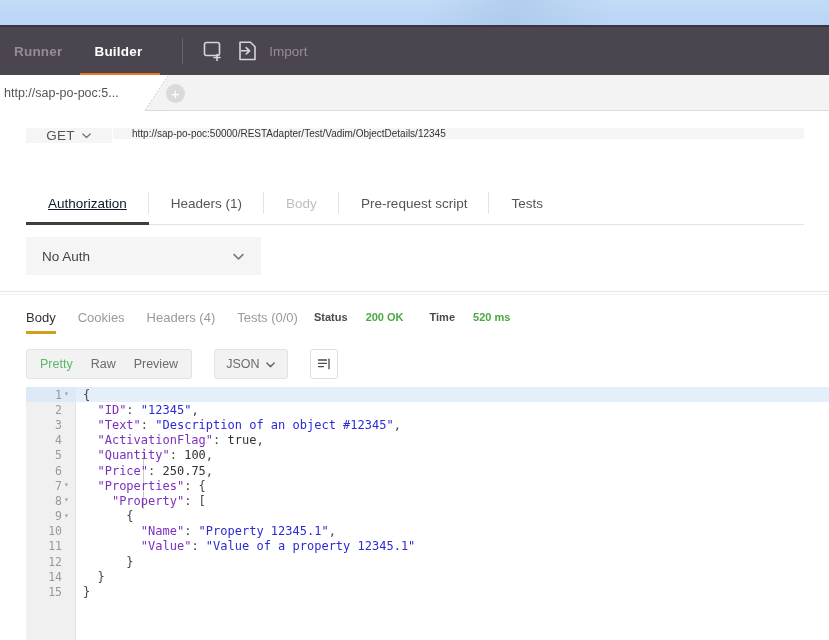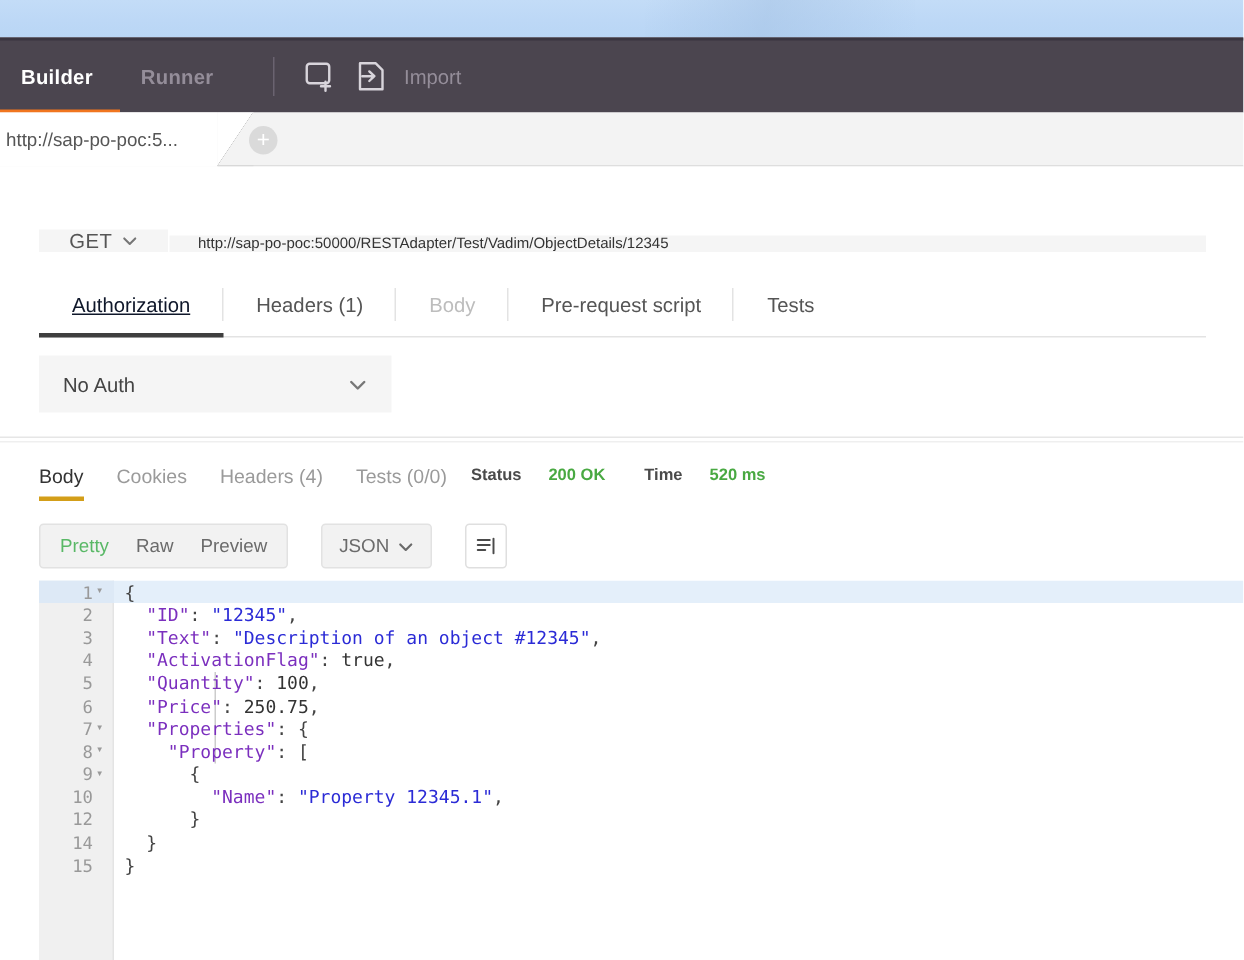--- a/index.html
+++ b/index.html
@@ -79,21 +79,21 @@
     display: flex; align-items: center; justify-content: center;
     font-size: 15px; line-height: 1;
   }
 
   
   .content { position: absolute; top: 111px; left: 0; width: 829px; height: 529px; background:#fff; }
 
   
   .url-row {
     position: absolute; top: 17px; left: 26px; width: 778px; height: 40px;
-    display: flex; align-items: flex-end;
+    display: flex; align-items: flex-start;
   }
   .method-box {
     width: 86px; background: #f5f5f5;
     display: flex; align-items: center; justify-content: center; gap: 6px;
     font-size: 13.5px; color: #555; letter-spacing:.3px;
   }
   .url-divider { width: 1px; background: #e0e0e0; }
   .url-box {
     flex: 1; background: #f5f5f5; display: flex; align-items: center;
     padding-left: 19px; font-size: 10px; color: #333333;
@@ -215,26 +215,26 @@
 </head>
 <body>
 
 <div id="app">
 
   <div class="desktop-strip">
     <div class="sheen"></div>
   </div>
 
   <div class="toolbar">
+    <div class="tb-tab inactive">
+      <span>Runner</span>
+    </div>
     <div class="tb-tab">
       <span>Builder</span>
       <span class="tb-underline"></span>
-    </div>
-    <div class="tb-tab inactive">
-      <span>Runner</span>
     </div>
     <div class="tb-sep"></div>
     <div class="tb-iconbtn">
       <svg width="24" height="24" viewBox="0 0 24 24">
         <rect x="2.5" y="3.5" width="15" height="13" rx="2" fill="none" stroke="#d8d4db" stroke-width="1.6"></rect>
         <path d="M15 15.5 v6 M12 18.5 h6" stroke="#d8d4db" stroke-width="1.6" stroke-linecap="round"></path>
       </svg>
     </div>
     <div class="tb-iconbtn">
       <svg width="24" height="24" viewBox="0 0 24 24">
@@ -402,20 +402,24 @@
           <div class="cline">
             <div class="ln-wrap">9</div>
             <span class="fold">▾</span>
             <div class="ctext"><span>      </span><span class="p">{</span></div>
           </div>
           <div class="cline">
             <div class="ln-wrap">10</div>
             <div class="ctext"><span>        </span><span class="k">"Name"</span><span class="p">: </span><span class="s">"Property 12345.1"</span><span class="p">,</span></div>
           </div>
           <div class="cline">
+            <div class="ln-wrap">11</div>
+            <div class="ctext"><span>        </span><span class="k">"Value"</span><span class="p">: </span><span class="s">"Value of a property 12345.1"</span></div>
+          </div>
+          <div class="cline">
             <div class="ln-wrap">12</div>
             <div class="ctext"><span>      </span><span class="p">}</span></div>
           </div>
           <div class="cline">
             <div class="ln-wrap">14</div>
             <div class="ctext"><span>  </span><span class="p">}</span></div>
           </div>
           <div class="cline">
             <div class="ln-wrap">15</div>
             <div class="ctext"><span></span><span class="p">}</span></div>

